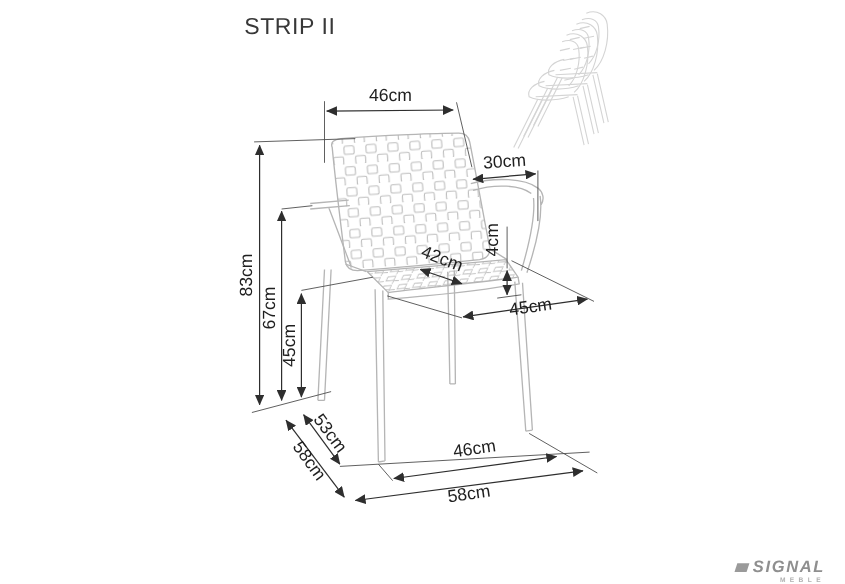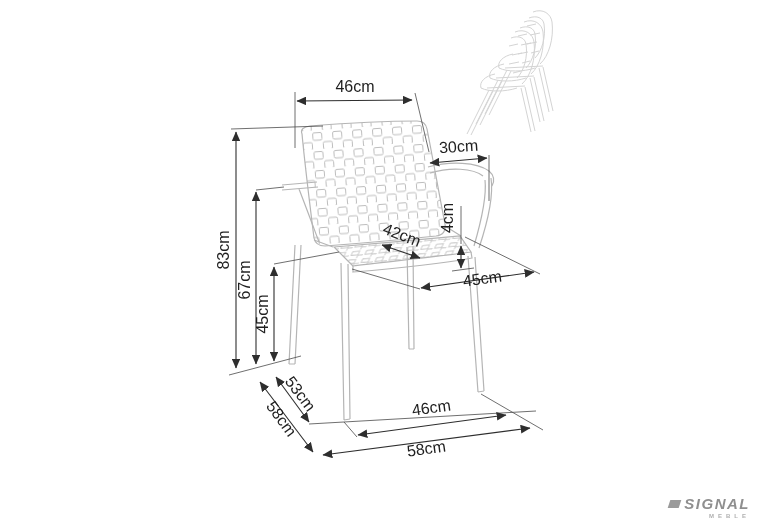--- a/index.html
+++ b/index.html
@@ -16,41 +16,42 @@
   .caption{
     position:absolute;left:224px;top:490px;
     font-size:17px;color:#2b2b2b;
   }
   .drawing{position:absolute;inset:0;}
   svg text{
     font-family:"Liberation Sans", sans-serif;
     font-size:16px;fill:#1f1f1f;
   }
   .logo{
-    position:absolute;right:18px;bottom:12px;
+    position:absolute;right:18px;bottom:0;
     text-align:right;color:#8f8f8f;line-height:1;
     user-select:none;
   }
   .logo-row{display:flex;align-items:center;gap:4px;justify-content:flex-end;}
   .logo-flag{
     width:11px;height:8px;background:#9a9a9a;
     transform:skewX(-18deg);display:inline-block;
   }
   .logo-brand{
     font-weight:700;font-style:italic;font-size:15px;letter-spacing:1.5px;color:#8f8f8f;
   }
   .logo-sub{
     margin-top:2px;font-size:6px;letter-spacing:4px;color:#b0b0b0;font-weight:700;
   }
 </style>
 </head>
 <body>
 
 <div class="stage">
 
+  <div class="page-title">STRIP II</div>
 
   <svg class="drawing" viewBox="0 0 768 531" width="768" height="531">
     <defs>
       <marker id="ah" markerWidth="9" markerHeight="8" refX="8.5" refY="4" orient="auto-start-reverse">
         <path d="M0,0 L9,4 L0,8 z" fill="#2e2e2e"></path>
       </marker>
       <pattern id="weaveBack" width="20" height="19" patternUnits="userSpaceOnUse" patternTransform="rotate(-4)">
         <rect x="2.5" y="2.5" width="9" height="7.5" rx="1.5" fill="none" stroke="#bdbdbd" stroke-width="1"></rect>
         <rect x="12.5" y="12" width="9" height="7.5" rx="1.5" fill="none" stroke="#bdbdbd" stroke-width="1"></rect>
         <rect x="-7.5" y="12" width="9" height="7.5" rx="1.5" fill="none" stroke="#bdbdbd" stroke-width="1"></rect>

